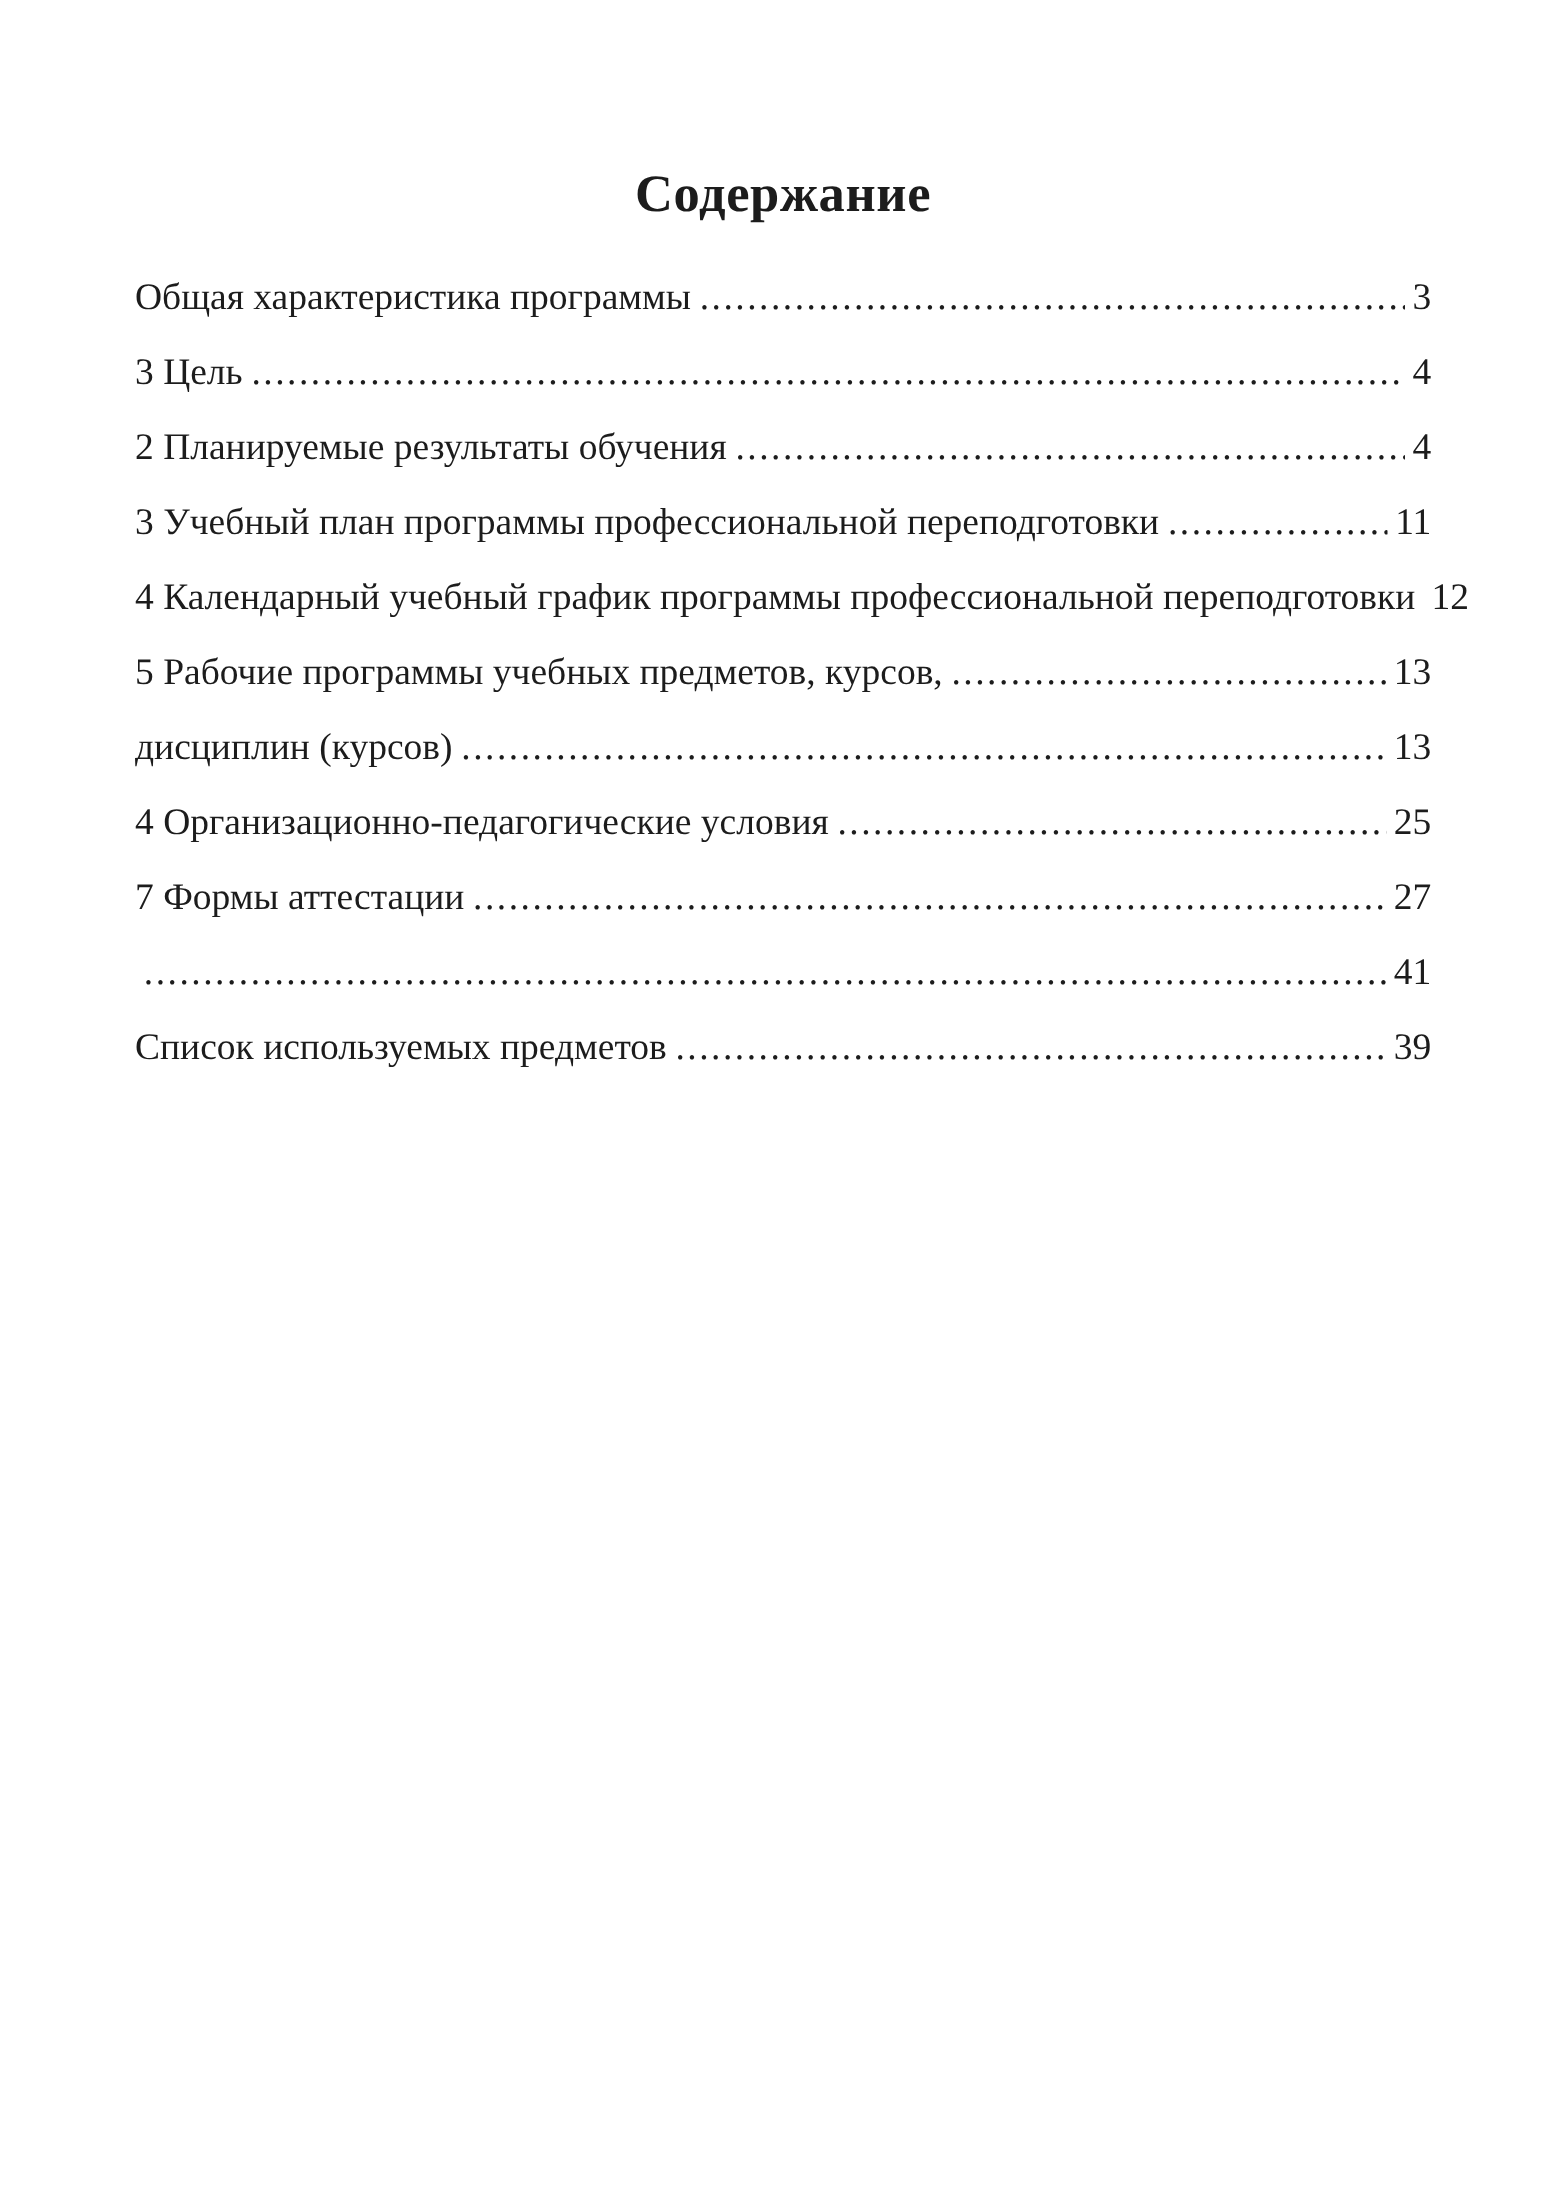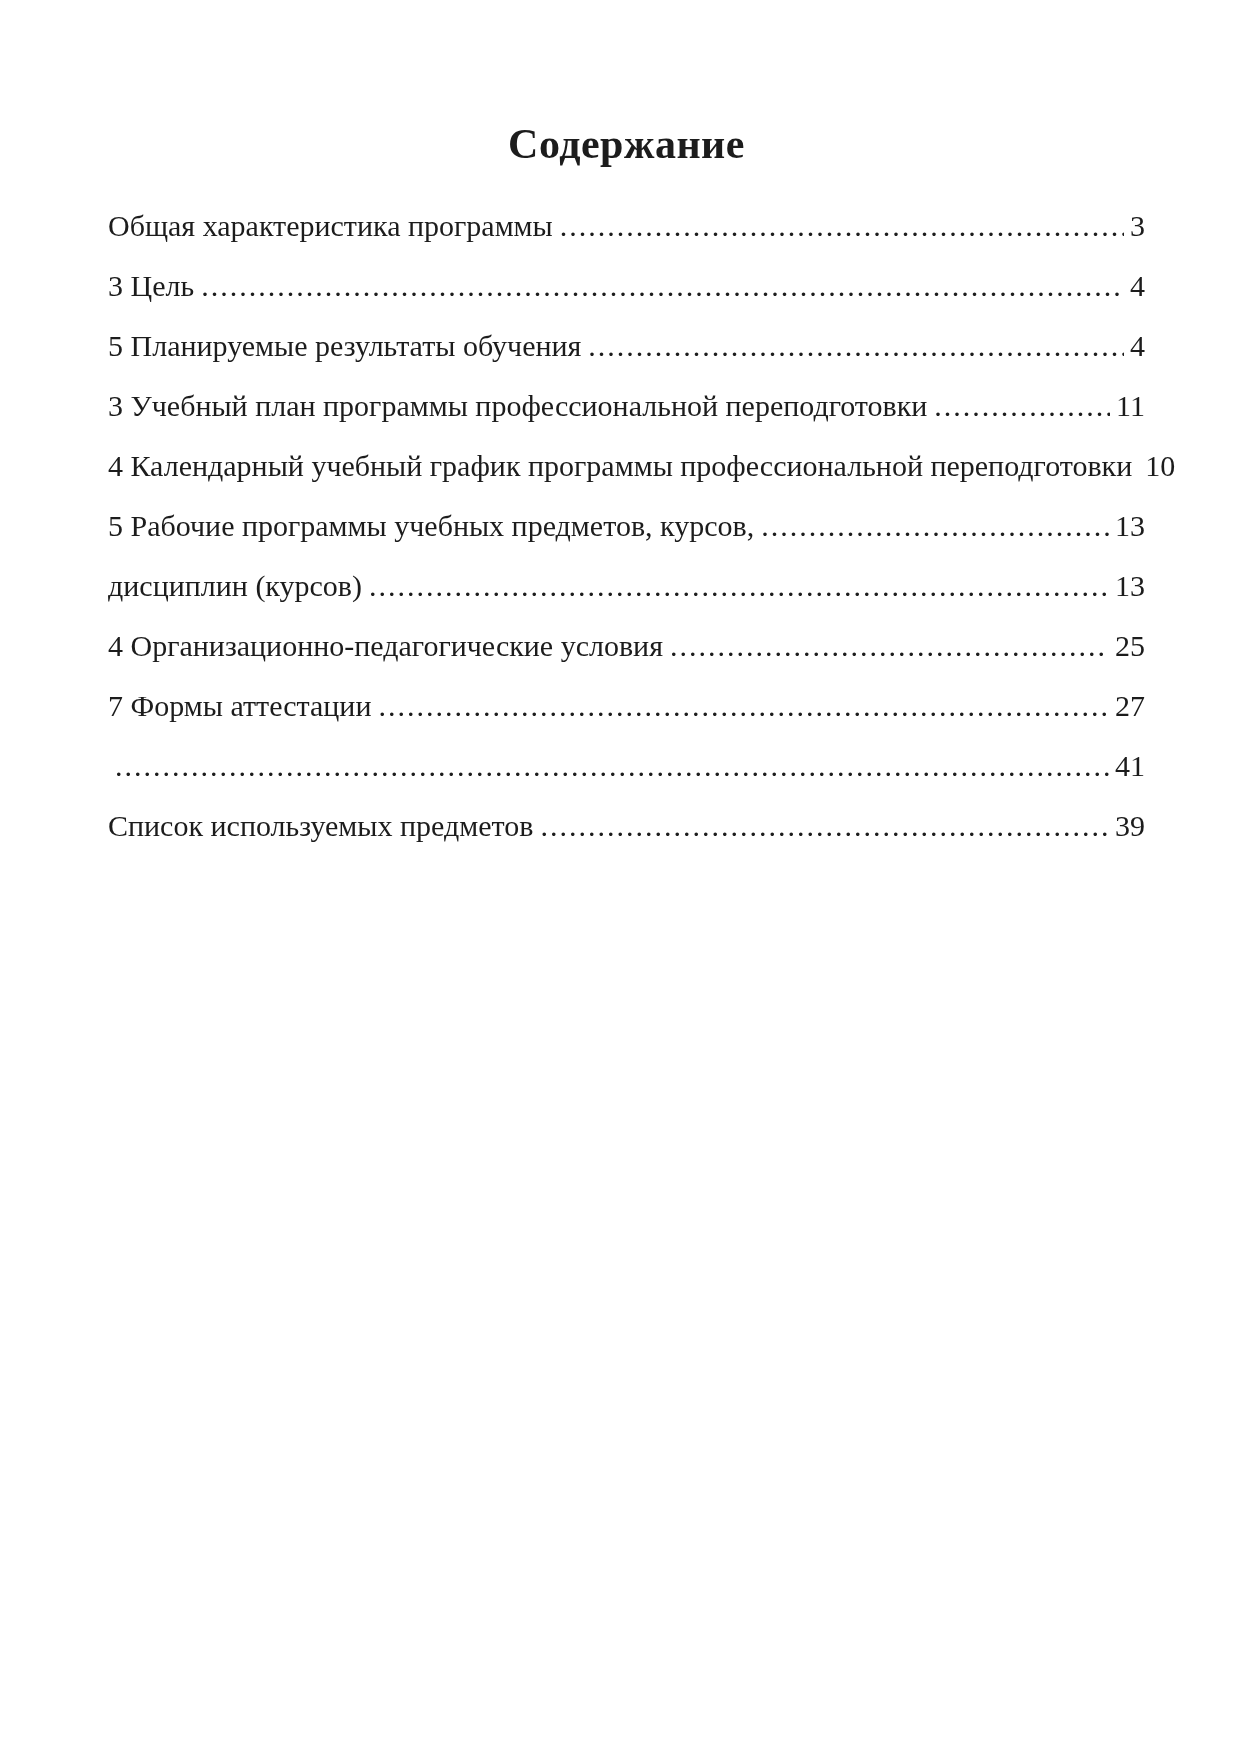--- a/index.html
+++ b/index.html
@@ -12,21 +12,21 @@
     width: 1241px;
     height: 1754px;
     background: #ffffff;
     box-sizing: border-box;
     padding: 115px 96px 0 108px;
     font-family: "Liberation Serif", "DejaVu Serif", serif;
     color: #1c1c1c;
     overflow: hidden;
   }
   .doc-title {
-    margin: 4px;
+    margin: 16px;
     font-size: 42px;
     line-height: 50px;
     font-weight: bold;
     text-align: center;
     letter-spacing: 0.5px;
   }
   .toc {
     margin-top: 27px;
   }
   .toc-row {
@@ -73,35 +73,35 @@
       <span class="toc-page">3</span>
     </div>
 
     <div class="toc-row">
       <span class="toc-label">3 Цель</span>
       <span class="toc-leader"></span>
       <span class="toc-page">4</span>
     </div>
 
     <div class="toc-row">
-      <span class="toc-label">5 Планируемые результаты обучения</span>
+      <span class="toc-label">2 Планируемые результаты обучения</span>
       <span class="toc-leader"></span>
       <span class="toc-page">4</span>
     </div>
 
     <div class="toc-row">
       <span class="toc-label">3 Учебный план программы профессиональной переподготовки</span>
       <span class="toc-leader"></span>
       <span class="toc-page">11</span>
     </div>
 
     <div class="toc-row no-leader">
       <span class="toc-label">4 Календарный учебный график программы профессиональной переподготовки</span>
       <span class="toc-leader"></span>
-      <span class="toc-page">10</span>
+      <span class="toc-page">12</span>
     </div>
 
     <div class="toc-row">
       <span class="toc-label">5 Рабочие программы учебных предметов, курсов,</span>
       <span class="toc-leader"></span>
       <span class="toc-page">13</span>
     </div>
 
     <div class="toc-row">
       <span class="toc-label">дисциплин (курсов)</span>

